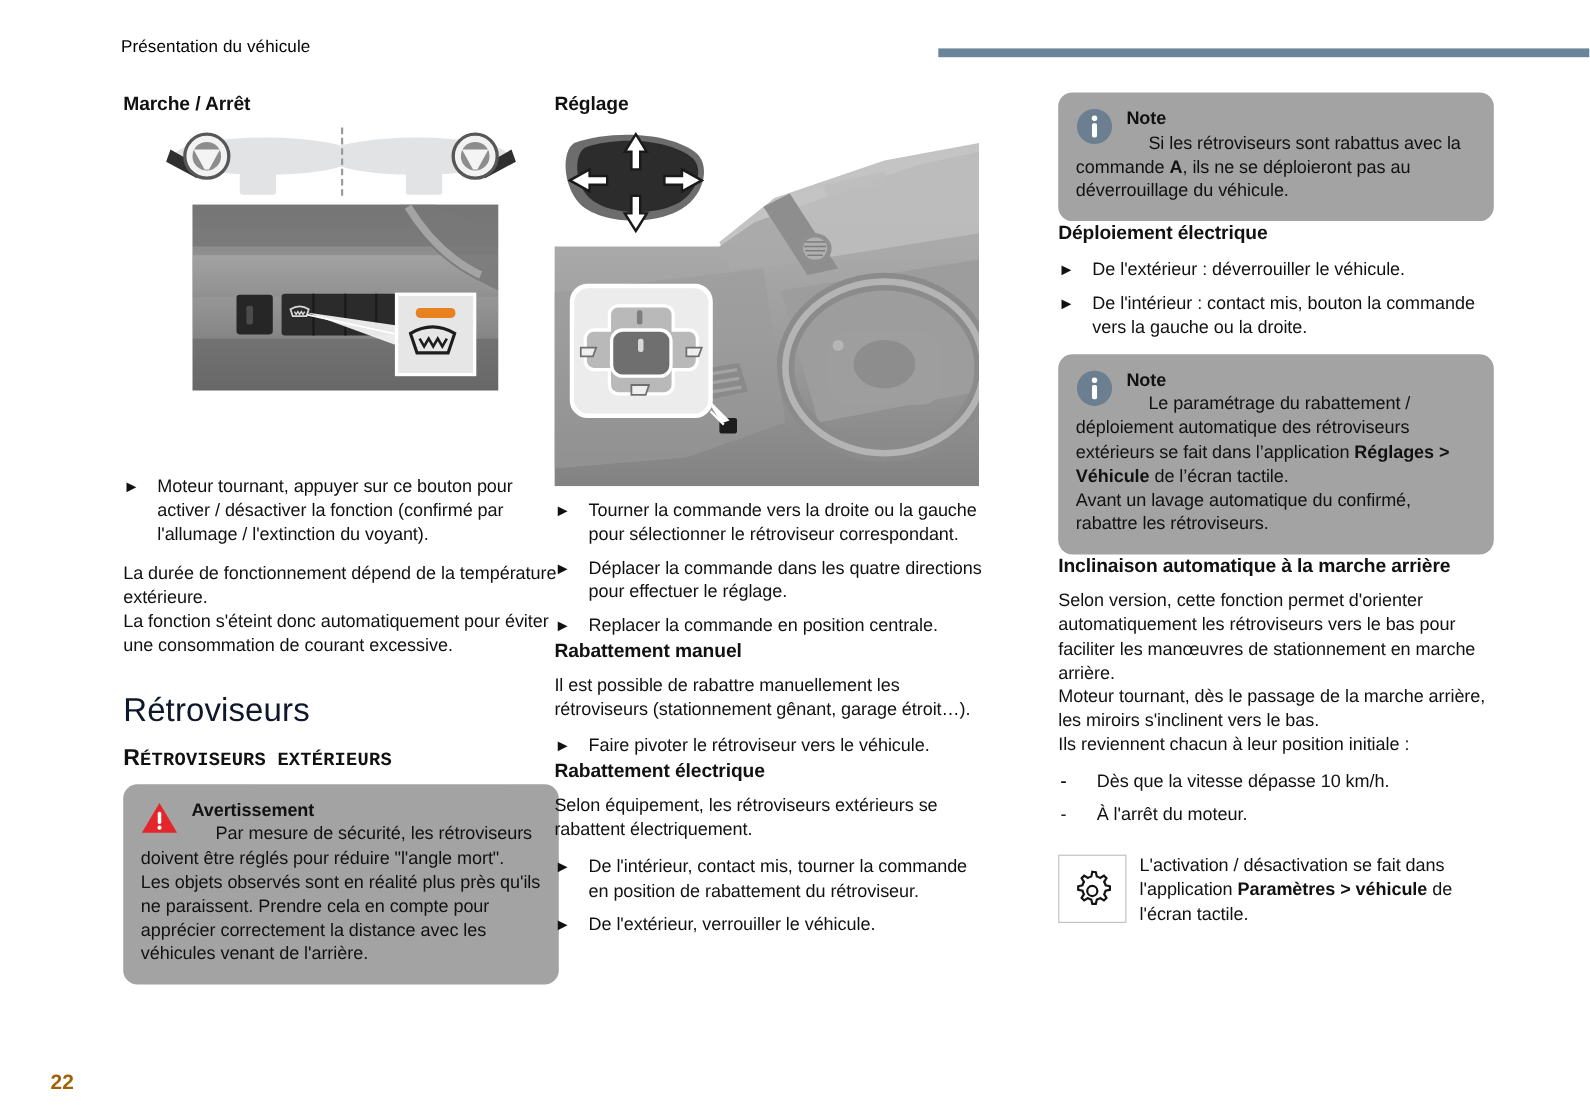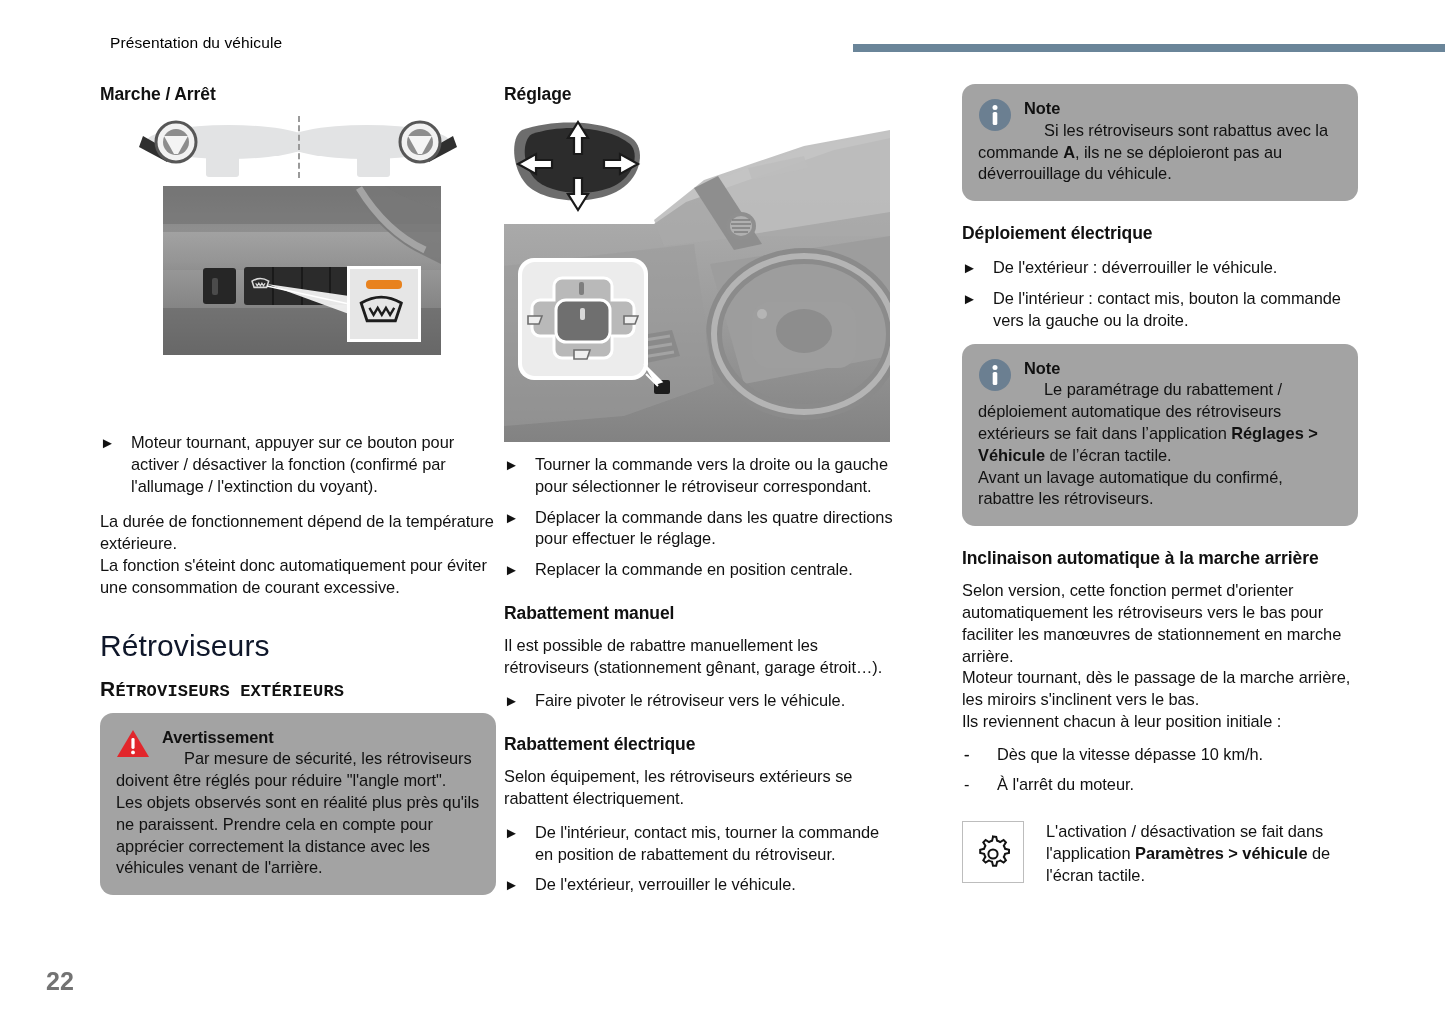--- a/index.html
+++ b/index.html
@@ -31,33 +31,33 @@
     color: #000000;
     letter-spacing: .1px;
   }
 
   
   .col {
     position: absolute;
     top: 84px;
     width: 396px;
   }
-  .col-1 { left: 100px; }
+  .col-1 { left: 112px; }
   .col-2 { left: 504px; }
   .col-3 { left: 962px; }
 
   
   h3.sub {
     font-size: 17.5px;
     font-weight: bold;
     margin: 0 0 10px 0;
     line-height: 1.25;
     letter-spacing: -0.1px;
   }
-  h3.sub.spaced { margin-top: 22px; }
+  h3.sub.spaced { }
   h2.chapter {
     font-size: 30px;
     font-weight: normal;
     color: #0f172a;
     margin: 30px 0 14px 0;
     letter-spacing: .1px;
   }
   h3.smallcaps {
     font-size: 21px;
     font-weight: bold;
@@ -131,21 +131,21 @@
   }
 
   .warn-tri {
     width: 34px; height: 30px; display: block; margin-top: 2px;
   }
   .info-circ { display: block; width: 34px; height: 34px; }
 
   
   .gearnote {
     display: flex;
-    gap: 22px;
+    gap: 12px;
     margin-top: 26px;
     align-items: flex-start;
   }
   .gearbox {
     flex: 0 0 auto;
     width: 60px; height: 60px;
     border: 1px solid #bdbdbd;
     display: flex; align-items: center; justify-content: center;
     background: #fff;
   }
@@ -171,21 +171,21 @@
     background: #8a8a8a;
     position: relative; overflow: hidden;
   }
 
   .fig2 { position: relative; width: 386px; height: 326px; margin-top: 6px; }
 
   
   .pagenum {
     position: absolute;
     left: 46px; bottom: 22px;
-    font-size: 25px; font-weight: bold; color: #737373;
+    font-size: 19px; font-weight: bold; color: #a16207;
   }
 
   b, strong { font-weight: bold; }
 </style>
 </head>
 <body>
 
 <div class="page">
 
   <div class="header-rule"></div>

